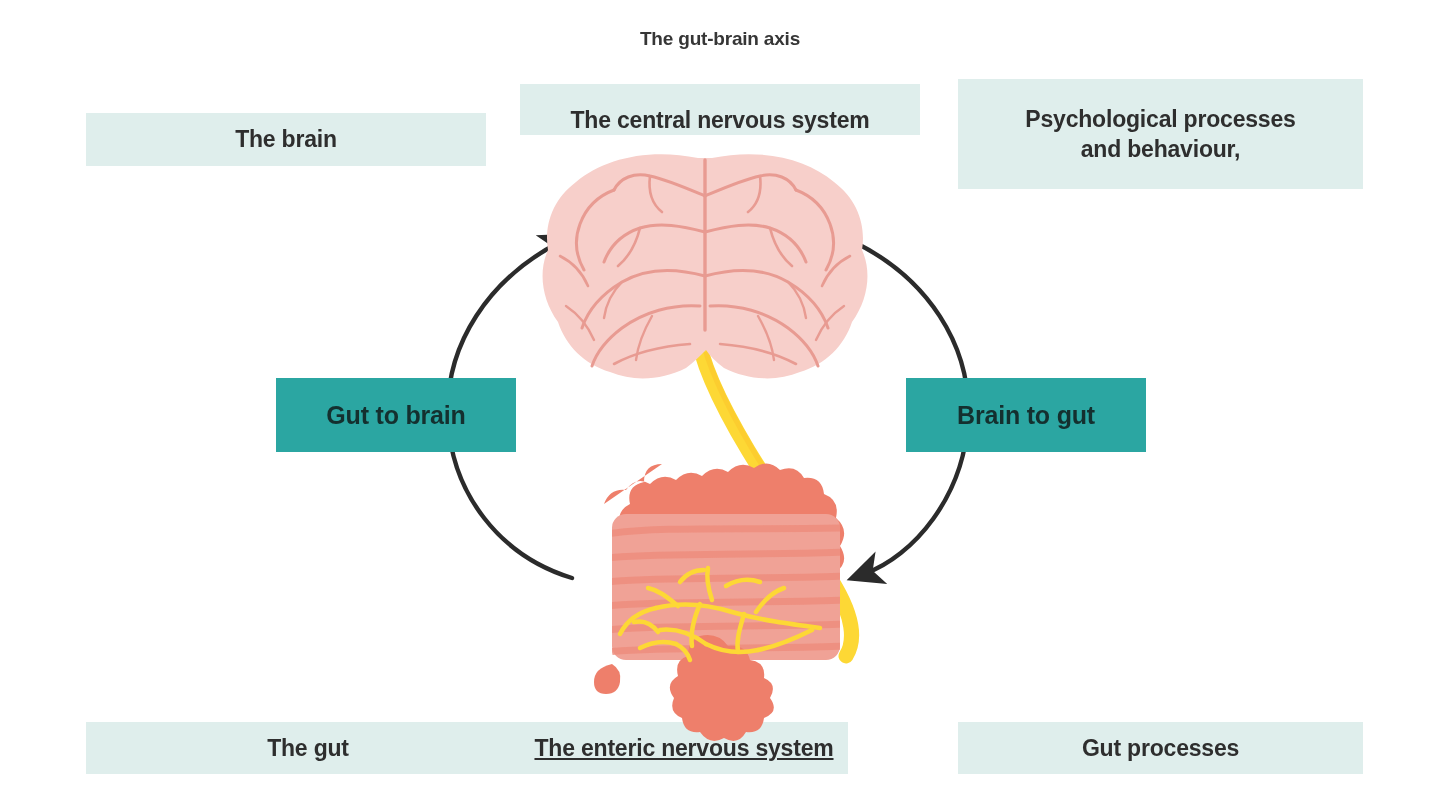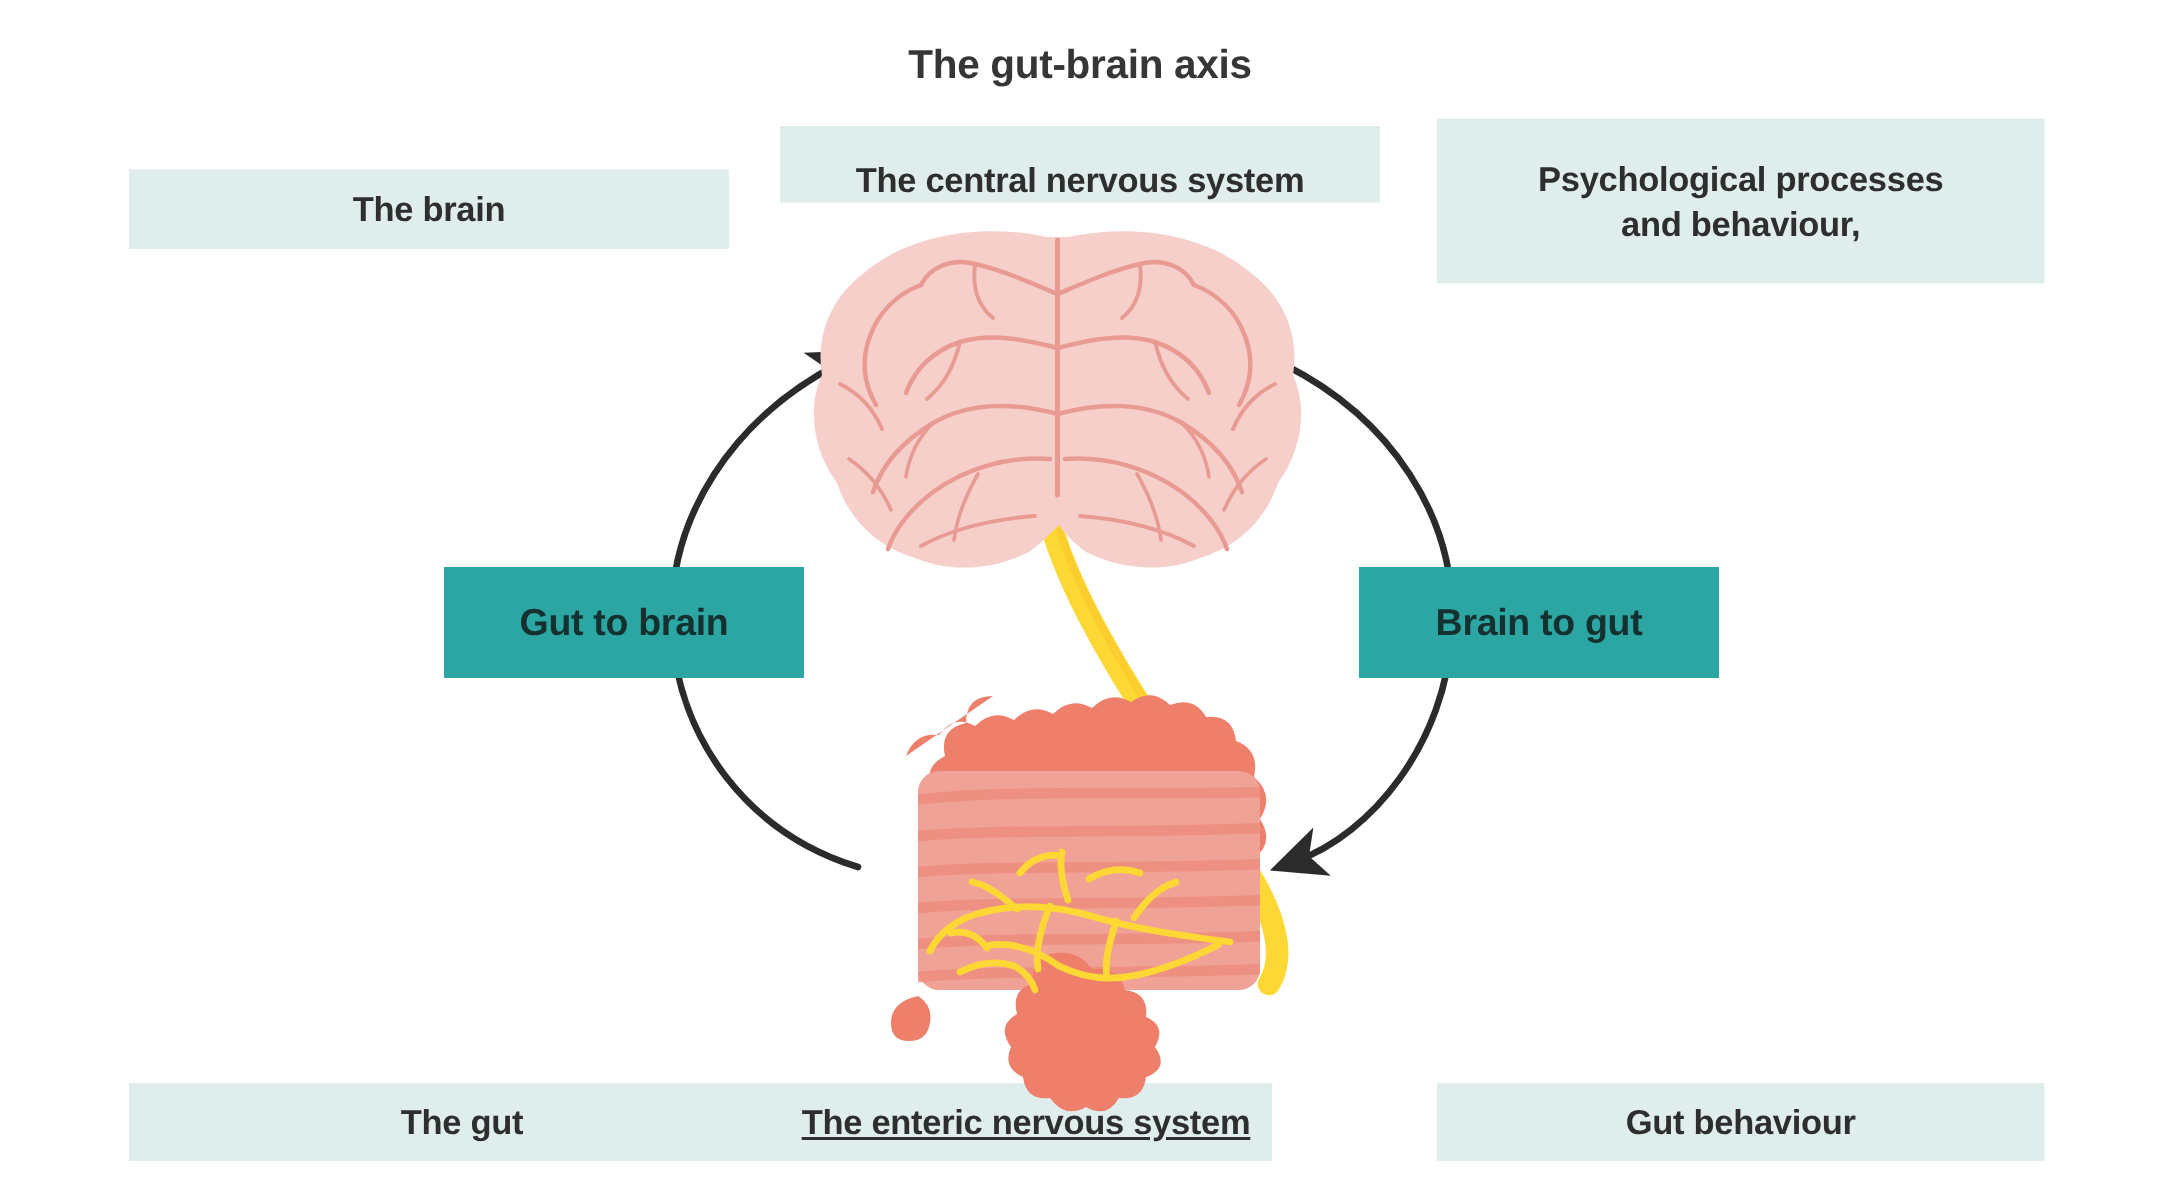--- a/index.html
+++ b/index.html
@@ -18,21 +18,21 @@
     overflow: hidden;
   }
 
   
   .diagram-title {
     position: absolute;
     left: 520px;
     top: 28px;
     width: 400px;
     text-align: center;
-    font-size: 27px;
+    font-size: 19px;
     font-weight: bold;
     color: #363636;
     letter-spacing: -0.2px;
   }
 
   
   .mint-box {
     position: absolute;
     background: #dfeeec;
     color: #2e2e2e;
@@ -62,21 +62,21 @@
     font-size: 25px;
     font-weight: bold;
     display: flex;
     align-items: center;
     justify-content: center;
     text-align: center;
     letter-spacing: -0.2px;
     z-index: 5;
     box-sizing: border-box;
   }
-  #label-gut-to-brain { left: 276px; top: 378px; width: 240px; height: 74px; margin-left: 20px; }
+  #label-gut-to-brain { left: 276px; top: 378px; width: 240px; height: 74px; }
   #label-brain-to-gut { left: 906px; top: 378px; width: 240px; height: 74px; }
 
   
   #art {
     position: absolute;
     left: 0;
     top: 0;
     width: 1440px;
     height: 797px;
     z-index: 2;
@@ -107,21 +107,21 @@
 
   <div class="mint-box" id="label-gut">
     <span>The gut</span>
   </div>
 
   <div class="mint-box" id="label-ens">
     <span>The enteric nervous system</span>
   </div>
 
   <div class="mint-box" id="label-microbiota">
-    <span>Gut behaviour</span>
+    <span>Gut processes</span>
   </div>
 
   <svg id="art" viewBox="0 0 1440 797">
     <defs>
       <linearGradient id="vagusGrad" x1="0" y1="0" x2="0" y2="1">
         <stop offset="0" stop-color="#fdd835"></stop>
         <stop offset="1" stop-color="#fcc52a"></stop>
       </linearGradient>
       <clipPath id="intestineClip">
         <rect x="612" y="512" width="228" height="150" rx="10"></rect>

